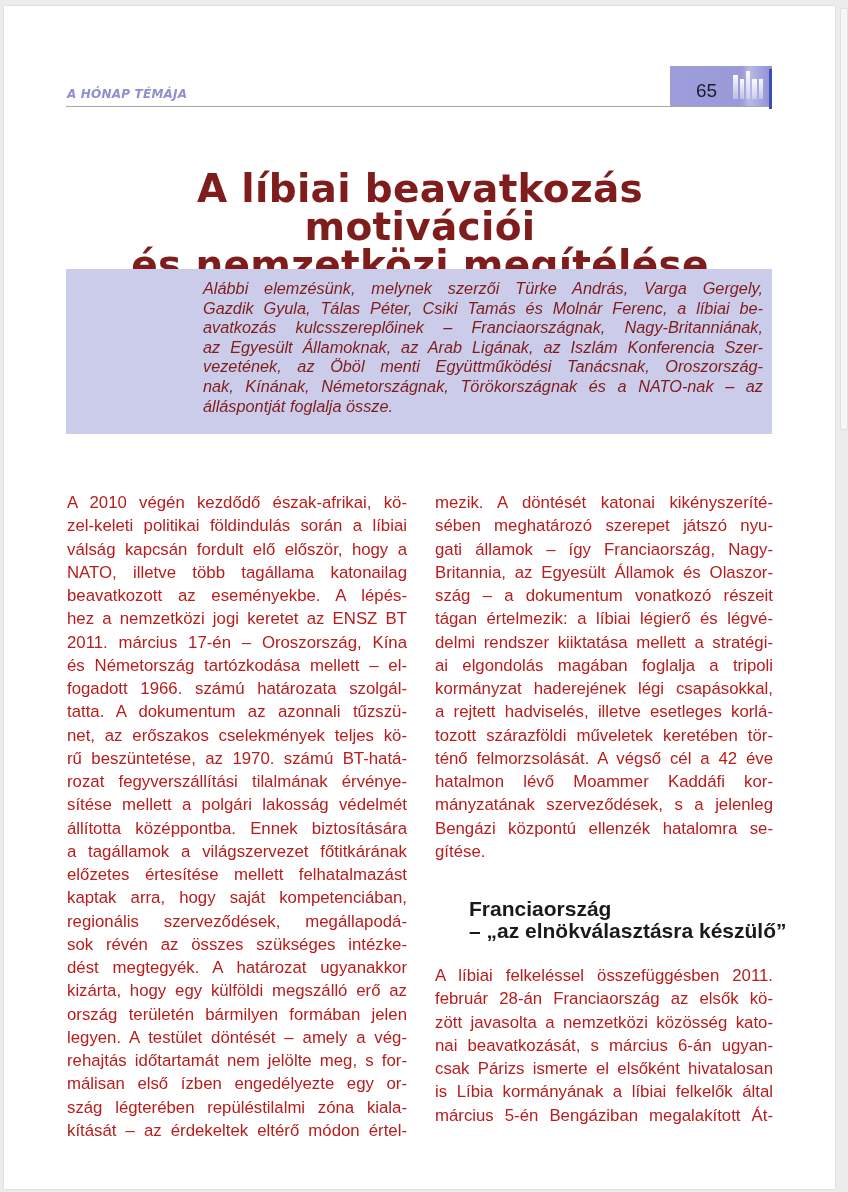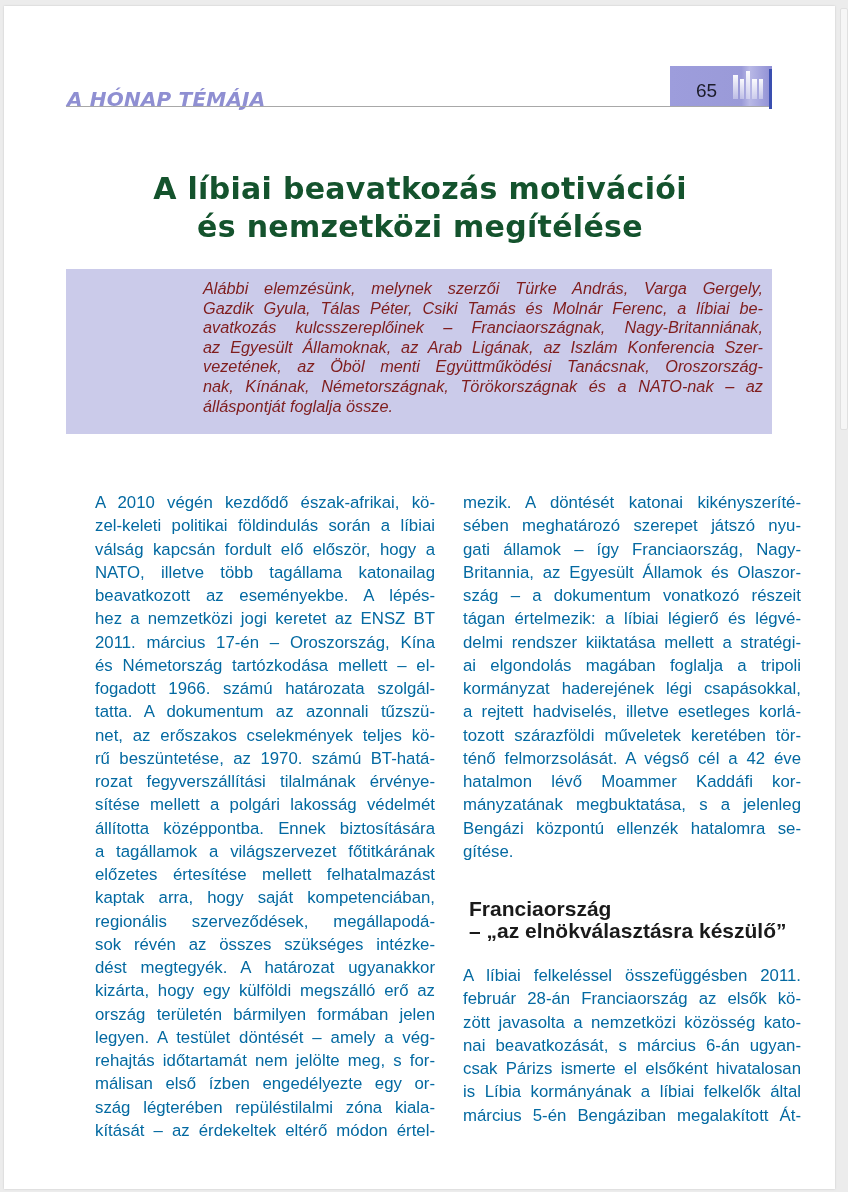--- a/index.html
+++ b/index.html
@@ -18,21 +18,21 @@
     background: #ececec;
   }
   .right-rail .inner {
     position: absolute; left: 5px; top: 8px; width: 6px; height: 420px;
     border: 1px solid #e0e0e0; background: #f6f6f6; border-radius: 2px;
   }
   
   .section-label {
     position: absolute; left: 67px; top: 87px;
     font-family: "DejaVu Sans", sans-serif; font-weight: bold;
-    font-size: 20px; letter-spacing: 0.2px; color: #8f8fd2;
+    font-size: 12px; letter-spacing: 0.2px; color: #8f8fd2;
     font-style: italic;
   }
   .header-rule {
     position: absolute; left: 66px; top: 106px; width: 706px; height: 1px;
     background: #a8a8a8;
   }
   .page-num-box {
     position: absolute; left: 670px; top: 66px; width: 102px; height: 40px;
     background: linear-gradient(90deg, #9d9ddc 0%, #9a9ad8 70%, #b9b9e6 78%, #8e8ed4 100%);
   }
@@ -43,43 +43,42 @@
   .logo {
     position: absolute; left: 61px; top: 3px; width: 38px; height: 34px;
   }
   .logo .bar-edge {
     position: absolute; right: -3px; top: 0; width: 3px; height: 40px; background: #3a4fb0;
   }
   
   .title {
     position: absolute; left: 100px; top: 170px; width: 640px; text-align: center;
     font-family: "DejaVu Sans", sans-serif; font-weight: bold;
-    font-size: 30px; line-height: 38px; color: #14532d;
+    font-size: 39px; line-height: 38px; color: #7f1d1d;
     letter-spacing: 0.3px;
     transform: scaleX(1.0);
   }
   
   .lead-box {
     position: absolute; left: 66px; top: 269px; width: 706px; height: 165px;
     background: #cbcbea;
   }
   .lead-text {
     position: absolute; left: 137px; top: 10px; width: 560px;
     font-family: "Liberation Sans", sans-serif; font-style: italic;
     font-size: 16.3px; line-height: 19.6px; color: #7f1d1d;
     text-align: justify;
   }
   .lead-text span { display: block; text-align: justify; text-align-last: justify; white-space: nowrap; }
   .lead-text span.last { text-align-last: left; }
   
   .col {
     position: absolute; top: 491px;
     font-family: "Liberation Sans", sans-serif; font-size: 16.8px; line-height: 23.25px;
-    color: #0369a1;
-    margin-left: 28px;
+    color: #b91c1c;
   }
   .col.left { left: 67px; width: 340px; }
   .col.right { left: 435px; width: 338px; }
   .line { display: block; white-space: nowrap; text-align: justify; text-align-last: justify; }
   .line.last { text-align-last: left; }
   .subhead {
     position: absolute; left: 435px; top: 898px; width: 340px;
     font-family: "Liberation Sans", sans-serif; font-weight: bold;
     font-size: 21px; line-height: 22px; color: #1a1a1a; margin-left: 34px;
   }
@@ -173,21 +172,21 @@
     <span class="line">Britannia, az Egyesült Államok és Olaszor-</span>
     <span class="line">szág – a dokumentum vonatkozó részeit</span>
     <span class="line">tágan értelmezik: a líbiai légierő és légvé-</span>
     <span class="line">delmi rendszer kiiktatása mellett a stratégi-</span>
     <span class="line">ai elgondolás magában foglalja a tripoli</span>
     <span class="line">kormányzat haderejének légi csapásokkal,</span>
     <span class="line">a rejtett hadviselés, illetve esetleges korlá-</span>
     <span class="line">tozott szárazföldi műveletek keretében tör-</span>
     <span class="line">ténő felmorzsolását. A végső cél a 42 éve</span>
     <span class="line">hatalmon lévő Moammer Kaddáfi kor-</span>
-    <span class="line">mányzatának megbuktatása, s a jelenleg</span>
+    <span class="line">mányzatának szerveződések, s a jelenleg</span>
     <span class="line">Bengázi központú ellenzék hatalomra se-</span>
     <span class="line last">gítése.</span>
   </div>
 
   <div class="subhead">
     <div>Franciaország</div>
     <div>– „az elnökválasztásra készülő”</div>
   </div>
 
   <div class="col right2">

